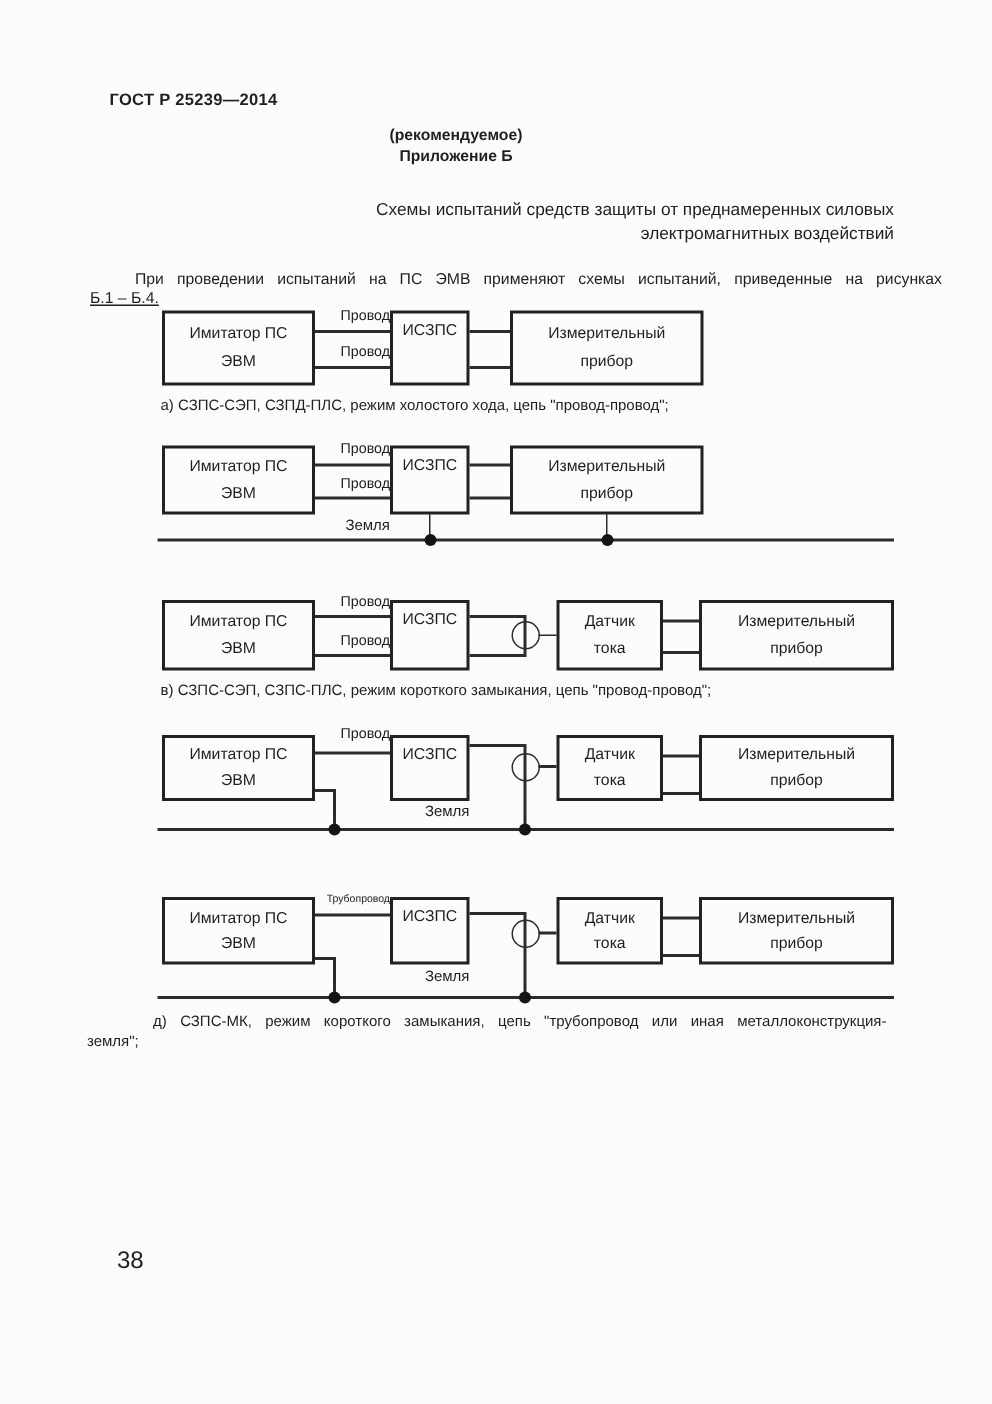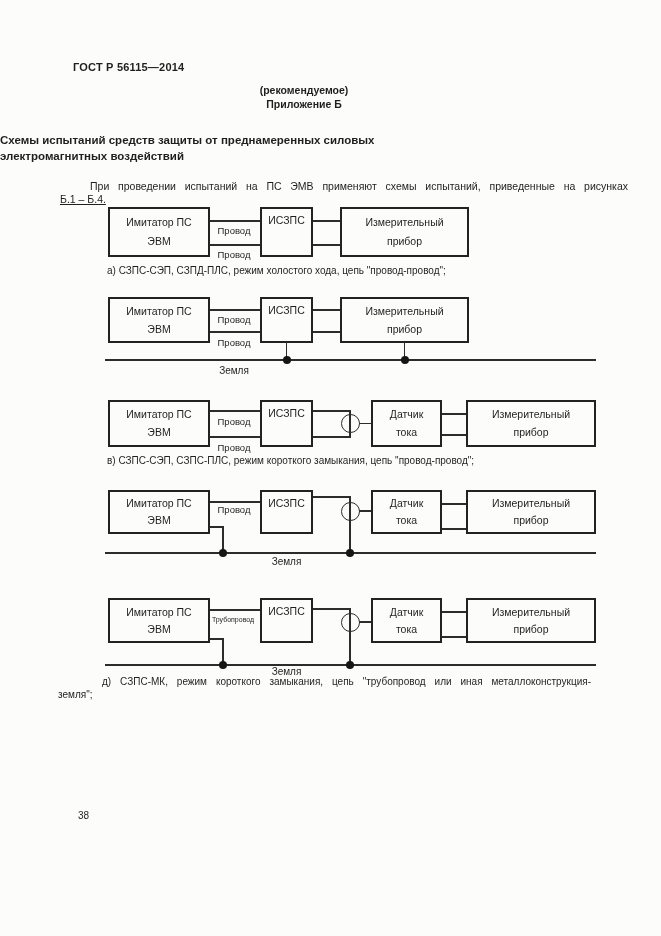--- a/index.html
+++ b/index.html
@@ -4,49 +4,49 @@
 <style>
   html,body{margin:0;padding:0;background:#fafaf9;}
   #page{
     position:relative;width:661px;height:936px;background:#fcfcfb;
     font-family:"Liberation Sans","DejaVu Sans",sans-serif;color:#1f1f1f;
     overflow:hidden;
   }
   .std{position:absolute;left:73px;top:61px;font-size:11px;font-weight:bold;letter-spacing:.2px;}
   .appendix{position:absolute;left:0;top:83px;width:608px;text-align:center;
     font-size:10.5px;font-weight:bold;line-height:14px;}
-  .doctitle{position:absolute;left:0;top:133px;width:596px;text-align:left;
-    font-size:11.5px;font-weight:bold;line-height:15.5px;}
+  .doctitle{position:absolute;left:0;top:133px;width:596px;text-align:right;
+    font-size:11.5px;font-weight:normal;line-height:15.5px;}
   .intro1{position:absolute;left:60px;top:180px;width:568px;font-size:10.5px;
     text-indent:30px;text-align:justify;text-align-last:justify;}
   .intro2{position:absolute;left:60px;top:193px;font-size:10.5px;text-decoration:underline;}
   .box{position:absolute;box-sizing:border-box;border:2.5px solid #222;
     display:flex;flex-direction:column;align-items:center;justify-content:space-evenly;
     font-size:10.5px;line-height:1;text-align:center;background:transparent;}
   .box.single{justify-content:flex-start;padding-top:6px;}
   .hl{position:absolute;height:1.5px;background:#2c2c2c;}
   .vl{position:absolute;width:1.5px;background:#2c2c2c;}
   .dot{position:absolute;width:8px;height:8px;border-radius:50%;background:#151515;}
   .probe{position:absolute;width:19px;height:19px;border:1.5px solid #2c2c2c;
     border-radius:50%;box-sizing:border-box;background:transparent;}
-  .lbl{position:absolute;font-size:9.5px;text-align:center;line-height:1;margin-top:20px;}
+  .lbl{position:absolute;font-size:9.5px;text-align:right;line-height:1;}
   .lbl.small{font-size:7px;}
   .cap{position:absolute;left:60px;font-size:10px;text-indent:47px;white-space:nowrap;}
   .capj{position:absolute;left:60px;width:531px;font-size:10px;text-indent:42px;
     text-align:justify;text-align-last:justify;}
   .cap2{position:absolute;left:58px;font-size:10px;}
-  .pgnum{position:absolute;left:78px;top:810px;font-size:10px;}
+  .pgnum{position:absolute;left:78px;top:832px;font-size:16px;}
   .diag{position:absolute;left:0;top:0;width:100%;height:100%;}
 </style>
 </head>
 <body>
 
 <div id="page">
 
-  <div class="std">ГОСТ Р 56115—2014</div>
+  <div class="std">ГОСТ Р 25239—2014</div>
 
   <div class="appendix">
     <div>(рекомендуемое)</div>
     <div>Приложение Б</div>
   </div>
 
   <div class="doctitle">
     <div>Схемы испытаний средств защиты от преднамеренных силовых</div>
     <div>электромагнитных воздействий</div>
   </div>

